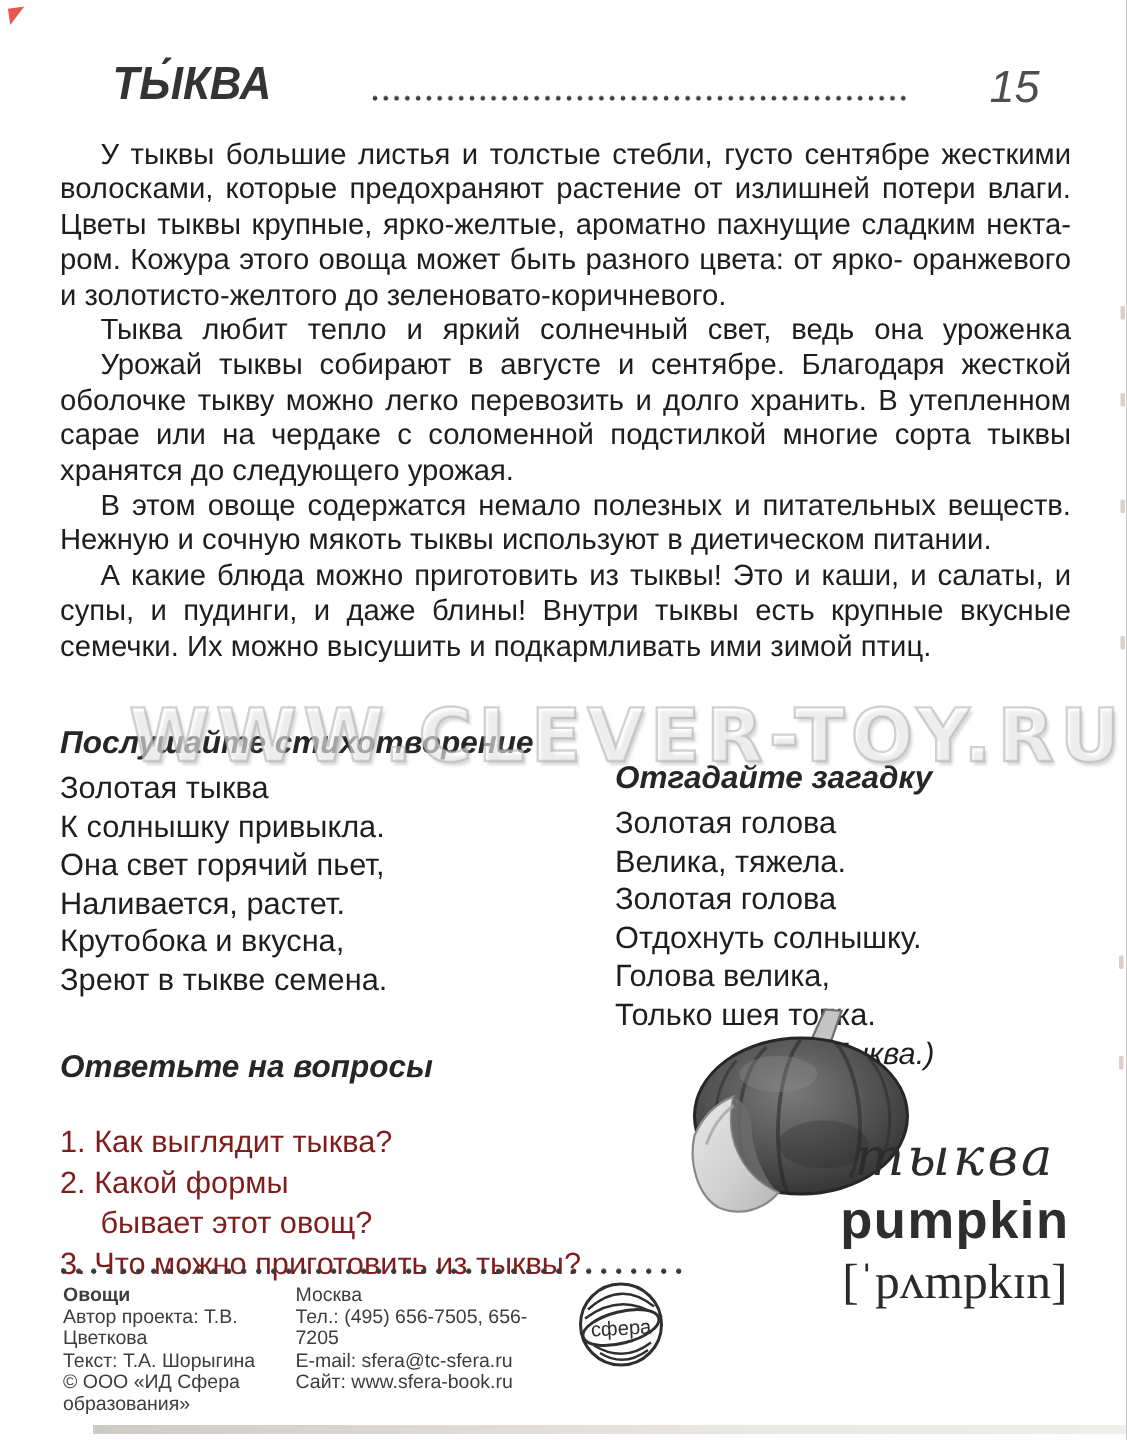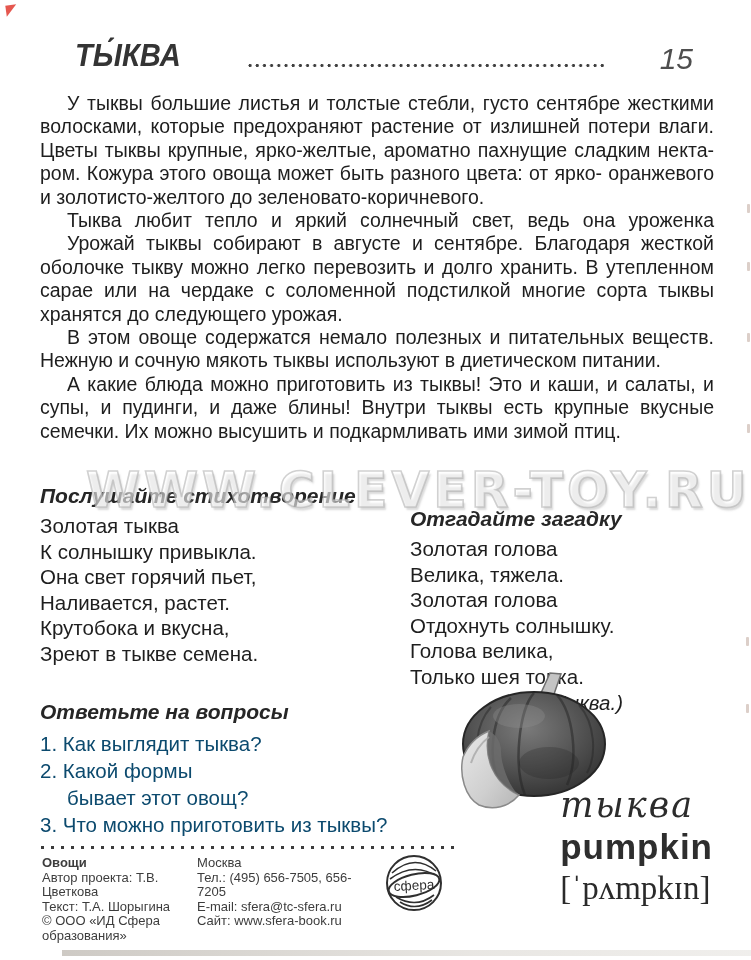--- a/index.html
+++ b/index.html
@@ -37,27 +37,27 @@
   
   .col-head{font-size:21px;font-weight:bold;font-style:italic;color:#262626;margin-bottom:5px;}
   .poem{position:absolute;left:40px;top:484px;width:360px;}
   .riddle{position:absolute;left:410px;top:507px;width:305px;}
   .vline{font-size:20.5px;line-height:25.6px;color:#1e1e1e;}
   .riddle-answer{font-size:20.5px;line-height:25.6px;font-style:italic;color:#1e1e1e;
     text-align:right;padding-right:92px;}
 
   
   .questions{position:absolute;left:40px;top:700px;width:420px;}
-  .questions .col-head{margin-bottom:6px;}
-  .qline{font-size:20.5px;line-height:27px;color:#0c4a6e;}
+  .questions .col-head{margin-bottom:24px;}
+  .qline{font-size:20.5px;line-height:27px;color:#7f1d1d;}
   .qline.cont{padding-left:27px;}
 
   
   .pumpkin-img{position:absolute;left:449px;top:671px;width:165px;height:148px;}
-  .card-words{position:absolute;right:38px;top:785px;text-align:left;}
+  .card-words{position:absolute;right:38px;top:752px;text-align:center;}
   .word-ru{font-family:"DejaVu Serif",serif;font-style:italic;font-size:35px;color:#2c2c2c;
     letter-spacing:2px;line-height:1.15;}
   .word-en{font-size:35px;font-weight:bold;color:#2e2e2e;letter-spacing:1px;line-height:1.25;}
   .word-tr{font-family:"Liberation Serif",serif;font-size:33px;color:#2a2a2a;line-height:1.2;}
 
   
   .footer-dots{position:absolute;left:40px;top:845px;width:420px;height:5px;
     background-image:radial-gradient(circle at 2.5px 2.5px,#3a3a3a 1.5px,transparent 2px);
     background-size:10px 5px;background-repeat:repeat-x;}
   .footer{position:absolute;left:42px;top:856px;display:flex;color:#3d3d3d;}

